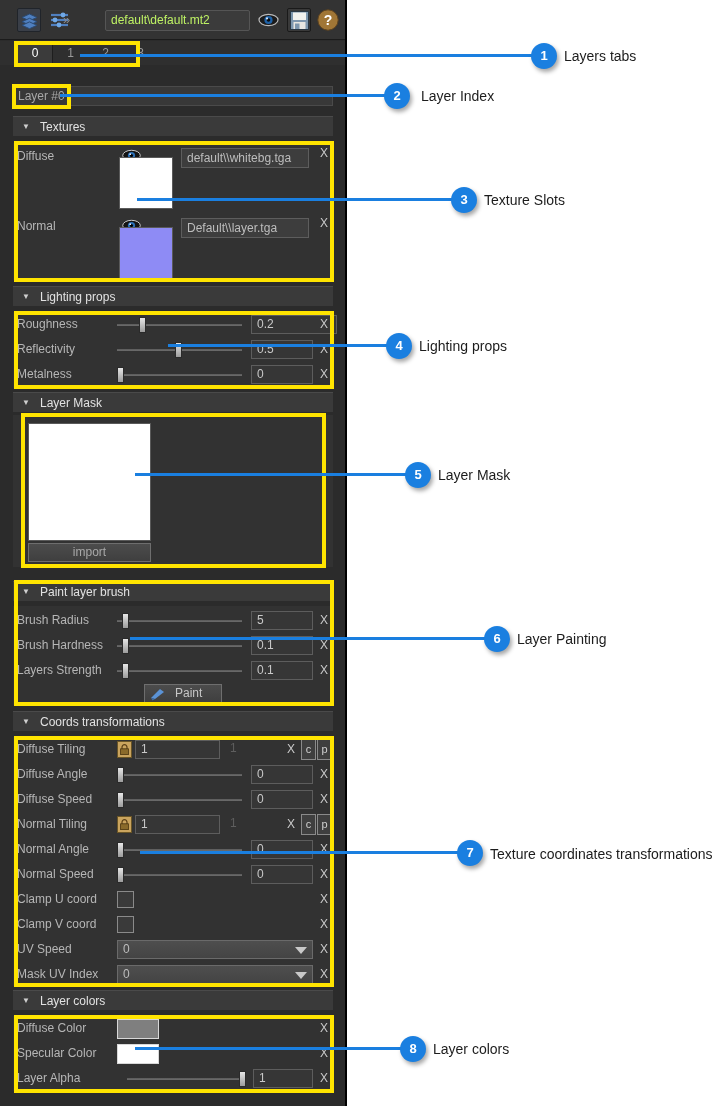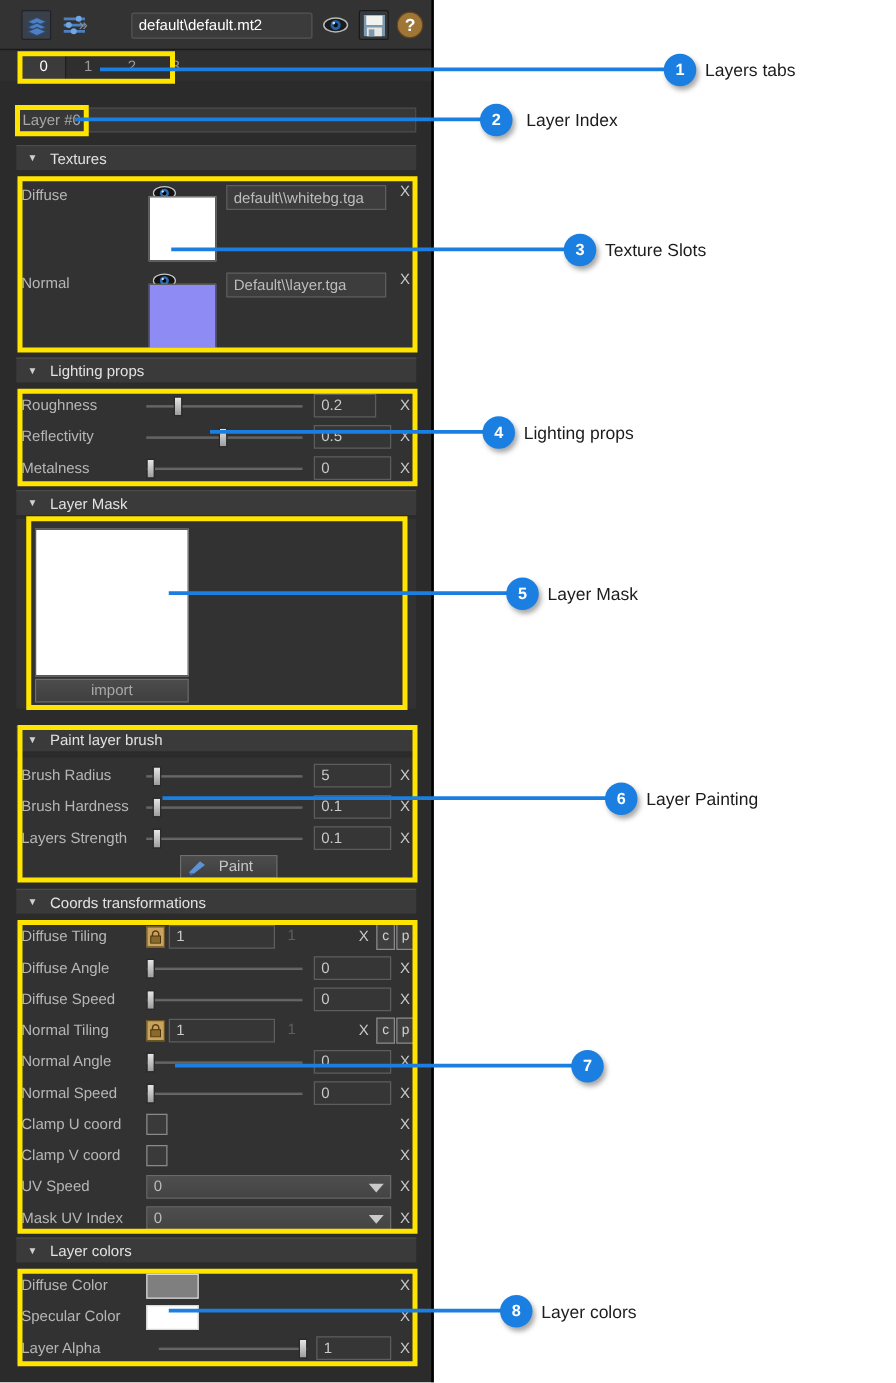--- a/index.html
+++ b/index.html
@@ -32,21 +32,21 @@
   }
   .tb-flat {
     position: absolute; top: 8px; width: 24px; height: 24px;
     background: transparent; border: none;
     display: flex; align-items: center; justify-content: center;
   }
   .chev { position: absolute; top: 14px; left: 63px; color: #8d8d8d; font-size: 13px; line-height: 12px; }
   .pathfield {
     position: absolute; left: 105px; top: 10px; width: 145px; height: 21px;
     background: #3b3b3b; border: 1px solid #555; border-radius: 2px;
-    color: #ffffff; font-size: 12px; line-height: 19px; padding-left: 5px;
+    color: #bef264; font-size: 12px; line-height: 19px; padding-left: 5px;
     white-space: nowrap; overflow: hidden;
   }
 
   
   .tabsrow {
     position: absolute; left: 0; top: 41px; width: 347px; height: 24px;
     background: #2f2f2f;
   }
   .tab {
     position: absolute; top: 0; height: 24px; width: 35px;
@@ -258,21 +258,21 @@
       <span class="ttl">Lighting props</span>
     </div>
     <div class="body" style="top:312px; height:76px;">
 
       <div class="row" style="top:0;text-decoration:underline;">
         <div class="rlabel">Roughness</div>
         <div class="slider" style="left:104px; top:0; width:125px;">
           <div class="strack" style="width:125px;"></div>
           <div class="shandle" style="left:22px;"></div>
         </div>
-        <div class="numfield" style="left:238px; width:50px;">0.2</div>
+        <div class="numfield" style="left:238px; width:86px;">0.2</div>
         <div class="xbtn" style="left:305px;">X</div>
       </div>
 
       <div class="row" style="top:25px;">
         <div class="rlabel">Reflectivity</div>
         <div class="slider" style="left:104px; top:0; width:125px;">
           <div class="strack" style="width:125px;"></div>
           <div class="shandle" style="left:58px;"></div>
         </div>
         <div class="numfield" style="left:238px; width:62px;">0.5</div>
@@ -513,18 +513,19 @@
   <div class="leader" style="left:135px; top:473px; width:271px;"></div>
   <div class="badge" style="left:405px; top:462px;">5</div>
   <div class="cotext" style="left:438px; top:467px;">Layer Mask</div>
 
   <div class="leader" style="left:130px; top:637px; width:355px;"></div>
   <div class="badge" style="left:484px; top:626px;">6</div>
   <div class="cotext" style="left:517px; top:631px;">Layer Painting</div>
 
   <div class="leader" style="left:140px; top:851px; width:318px;"></div>
   <div class="badge" style="left:457px; top:840px;">7</div>
+  <div class="cotext" style="left:490px; top:846px;">Texture coordinates transformations</div>
 
   <div class="leader" style="left:135px; top:1047px; width:266px;"></div>
   <div class="badge" style="left:400px; top:1036px;">8</div>
   <div class="cotext" style="left:433px; top:1041px;">Layer colors</div>
 
 </div>
 
 </body></html>

